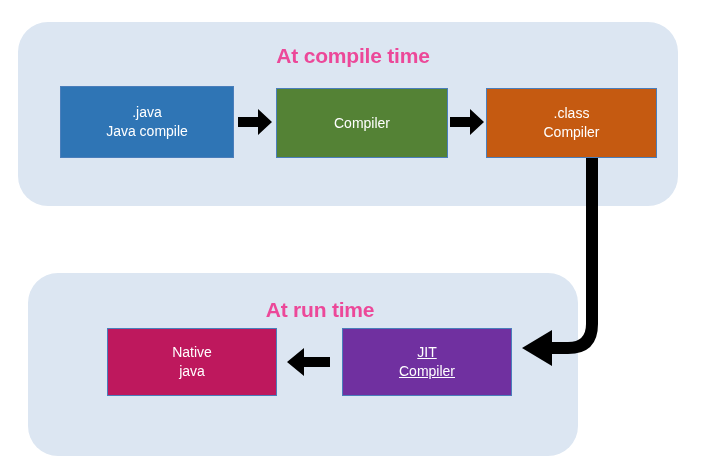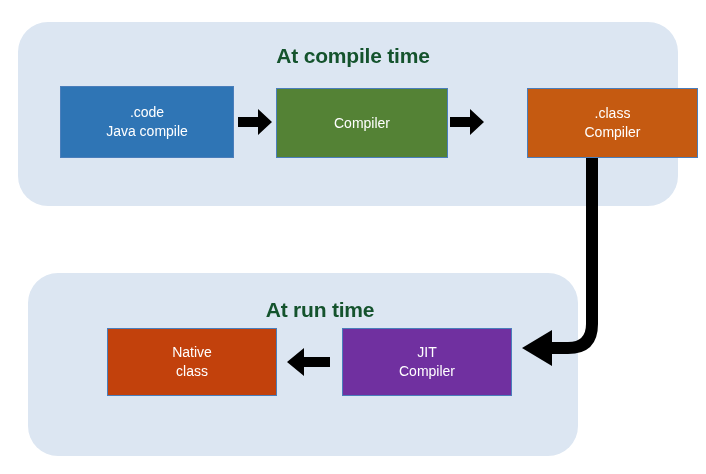--- a/index.html
+++ b/index.html
@@ -30,21 +30,21 @@
   }
   #panel-runtime {
     left: 28px;
     top: 273px;
     width: 550px;
     height: 183px;
   }
   .panel-title {
     position: absolute;
     font-weight: bold;
-    color: #14532d;
+    color: #ec4899;
     font-size: 21px;
     letter-spacing: -0.2px;
     text-align: center;
     white-space: nowrap;
   }
   #title-compile {
     left: 0;
     top: 44px;
     width: 706px;
   }
@@ -82,73 +82,73 @@
     width: 172px;
     height: 70px;
     background: #548235;
   }
   #node-class {
     left: 486px;
     top: 88px;
     width: 171px;
     height: 70px;
     background: #c55a11;
-    margin-left: 41px;
   }
   #node-native {
     left: 107px;
     top: 328px;
     width: 170px;
     height: 68px;
-    background: #c2410c;
+    background: #be185d;
   }
   #node-jit {
     left: 342px;
     top: 328px;
     width: 170px;
     height: 68px;
     background: #7030a0;
+    text-decoration: underline;
   }
   .arrow-svg {
     position: absolute;
     overflow: visible;
   }
   #arrow-1 { left: 236px; top: 104px; }
   #arrow-2 { left: 448px; top: 104px; }
   #arrow-3 { left: 284px; top: 345px; }
   #arrow-curved { left: 500px; top: 150px; }
 </style>
 </head>
 <body>
 
 <div id="canvas">
 
   <div class="panel" id="panel-compile"></div>
   <div class="panel-title" id="title-compile">At compile time</div>
 
   <div class="node" id="node-java">
-    <span class="line">.code</span>
+    <span class="line">.java</span>
     <span class="line">Java compile</span>
   </div>
 
   <div class="node" id="node-compiler">
     <span class="line">Compiler</span>
   </div>
 
   <div class="node" id="node-class">
     <span class="line">.class</span>
     <span class="line">Compiler</span>
   </div>
 
   <div class="panel" id="panel-runtime"></div>
   <div class="panel-title" id="title-runtime">At run time</div>
 
   <div class="node" id="node-native">
     <span class="line">Native</span>
-    <span class="line">class</span>
+    <span class="line">java</span>
   </div>
 
   <div class="node" id="node-jit">
     <span class="line">JIT</span>
     <span class="line">Compiler</span>
   </div>
 
   <svg class="arrow-svg" id="arrow-1" width="38" height="36" viewBox="0 0 38 36">
     <path d="M2 13 L22 13 L22 5 L36 18 L22 31 L22 23 L2 23 Z" fill="#000000"></path>
   </svg>

